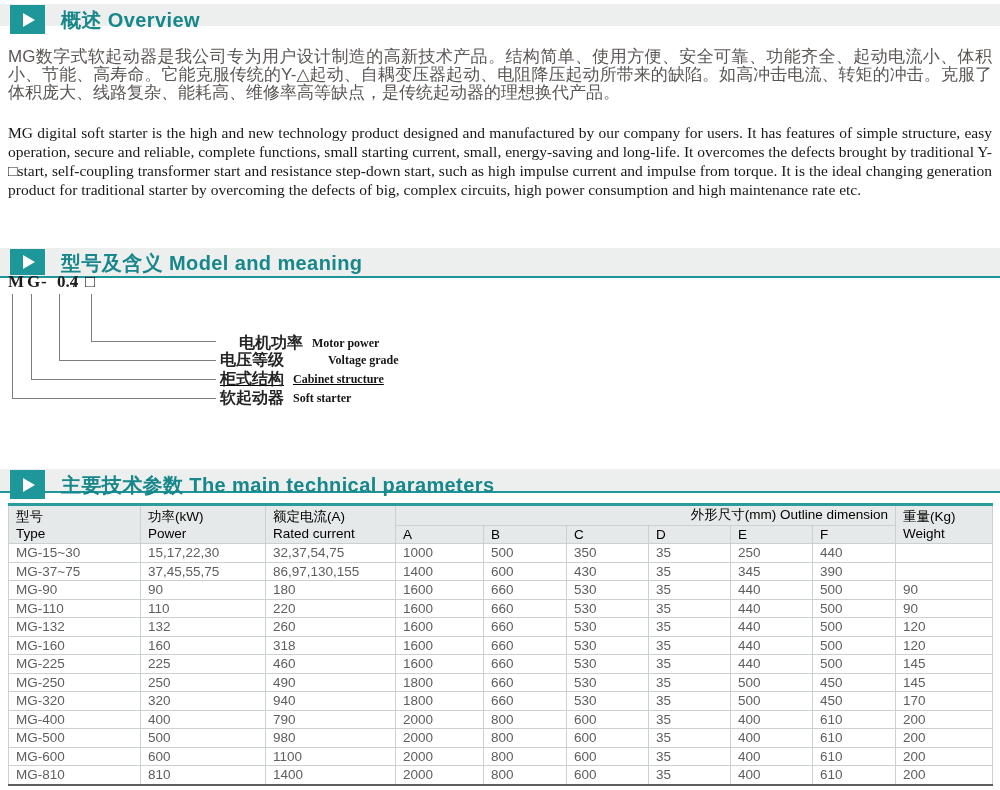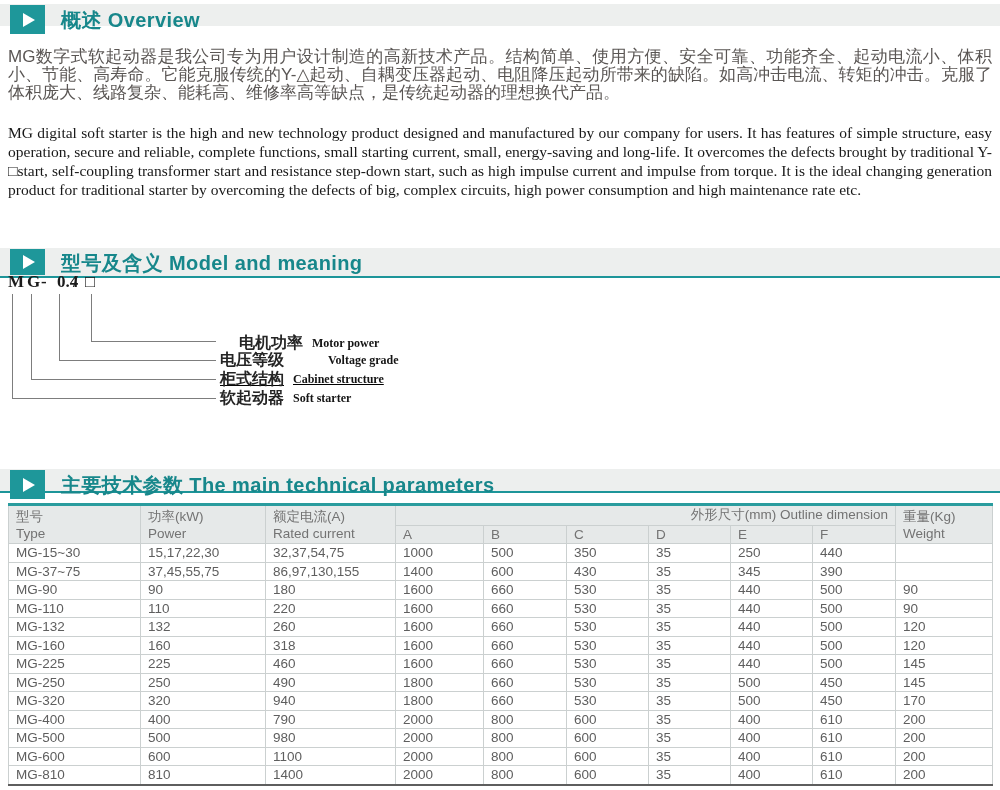--- a/index.html
+++ b/index.html
@@ -31,21 +31,21 @@
                white-space:nowrap;}
   .model-label .zh{font-family:"Liberation Sans",sans-serif;font-size:16px;font-weight:bold;color:#252525;}
   .model-label .en{font-family:"Liberation Serif",serif;font-size:12px;font-weight:bold;color:#141414;margin-left:9px;}
 
   
   .params{position:absolute;left:8px;top:503px;width:984px;border-collapse:collapse;
           table-layout:fixed;}
   .params{border-top:3px solid #2a9c9e;border-bottom:2px solid #5e5e5e;}
   .params th,.params td{border:1px solid #cbd0d0;font-weight:normal;text-align:left;
           padding:0 7px;white-space:nowrap;overflow:hidden;}
-  .params thead th{background:#e6e9e9;color:#737373;font-size:13.5px;}
+  .params thead th{background:#e6e9e9;color:#000000;font-size:13.5px;}
   .params td{color:#5e5e5e;font-size:13.5px;height:17.5px;line-height:17px;}
   .params .two-line{height:37px;padding:0;}
   .params .two-line .cellwrap{display:flex;flex-direction:column;justify-content:space-between;
           height:33px;padding:2px 7px;}
   .params .sub-th{height:17px;}
   .params .span-th{height:17px;text-align:right;}
 </style>
 </head>
 <body>
 

